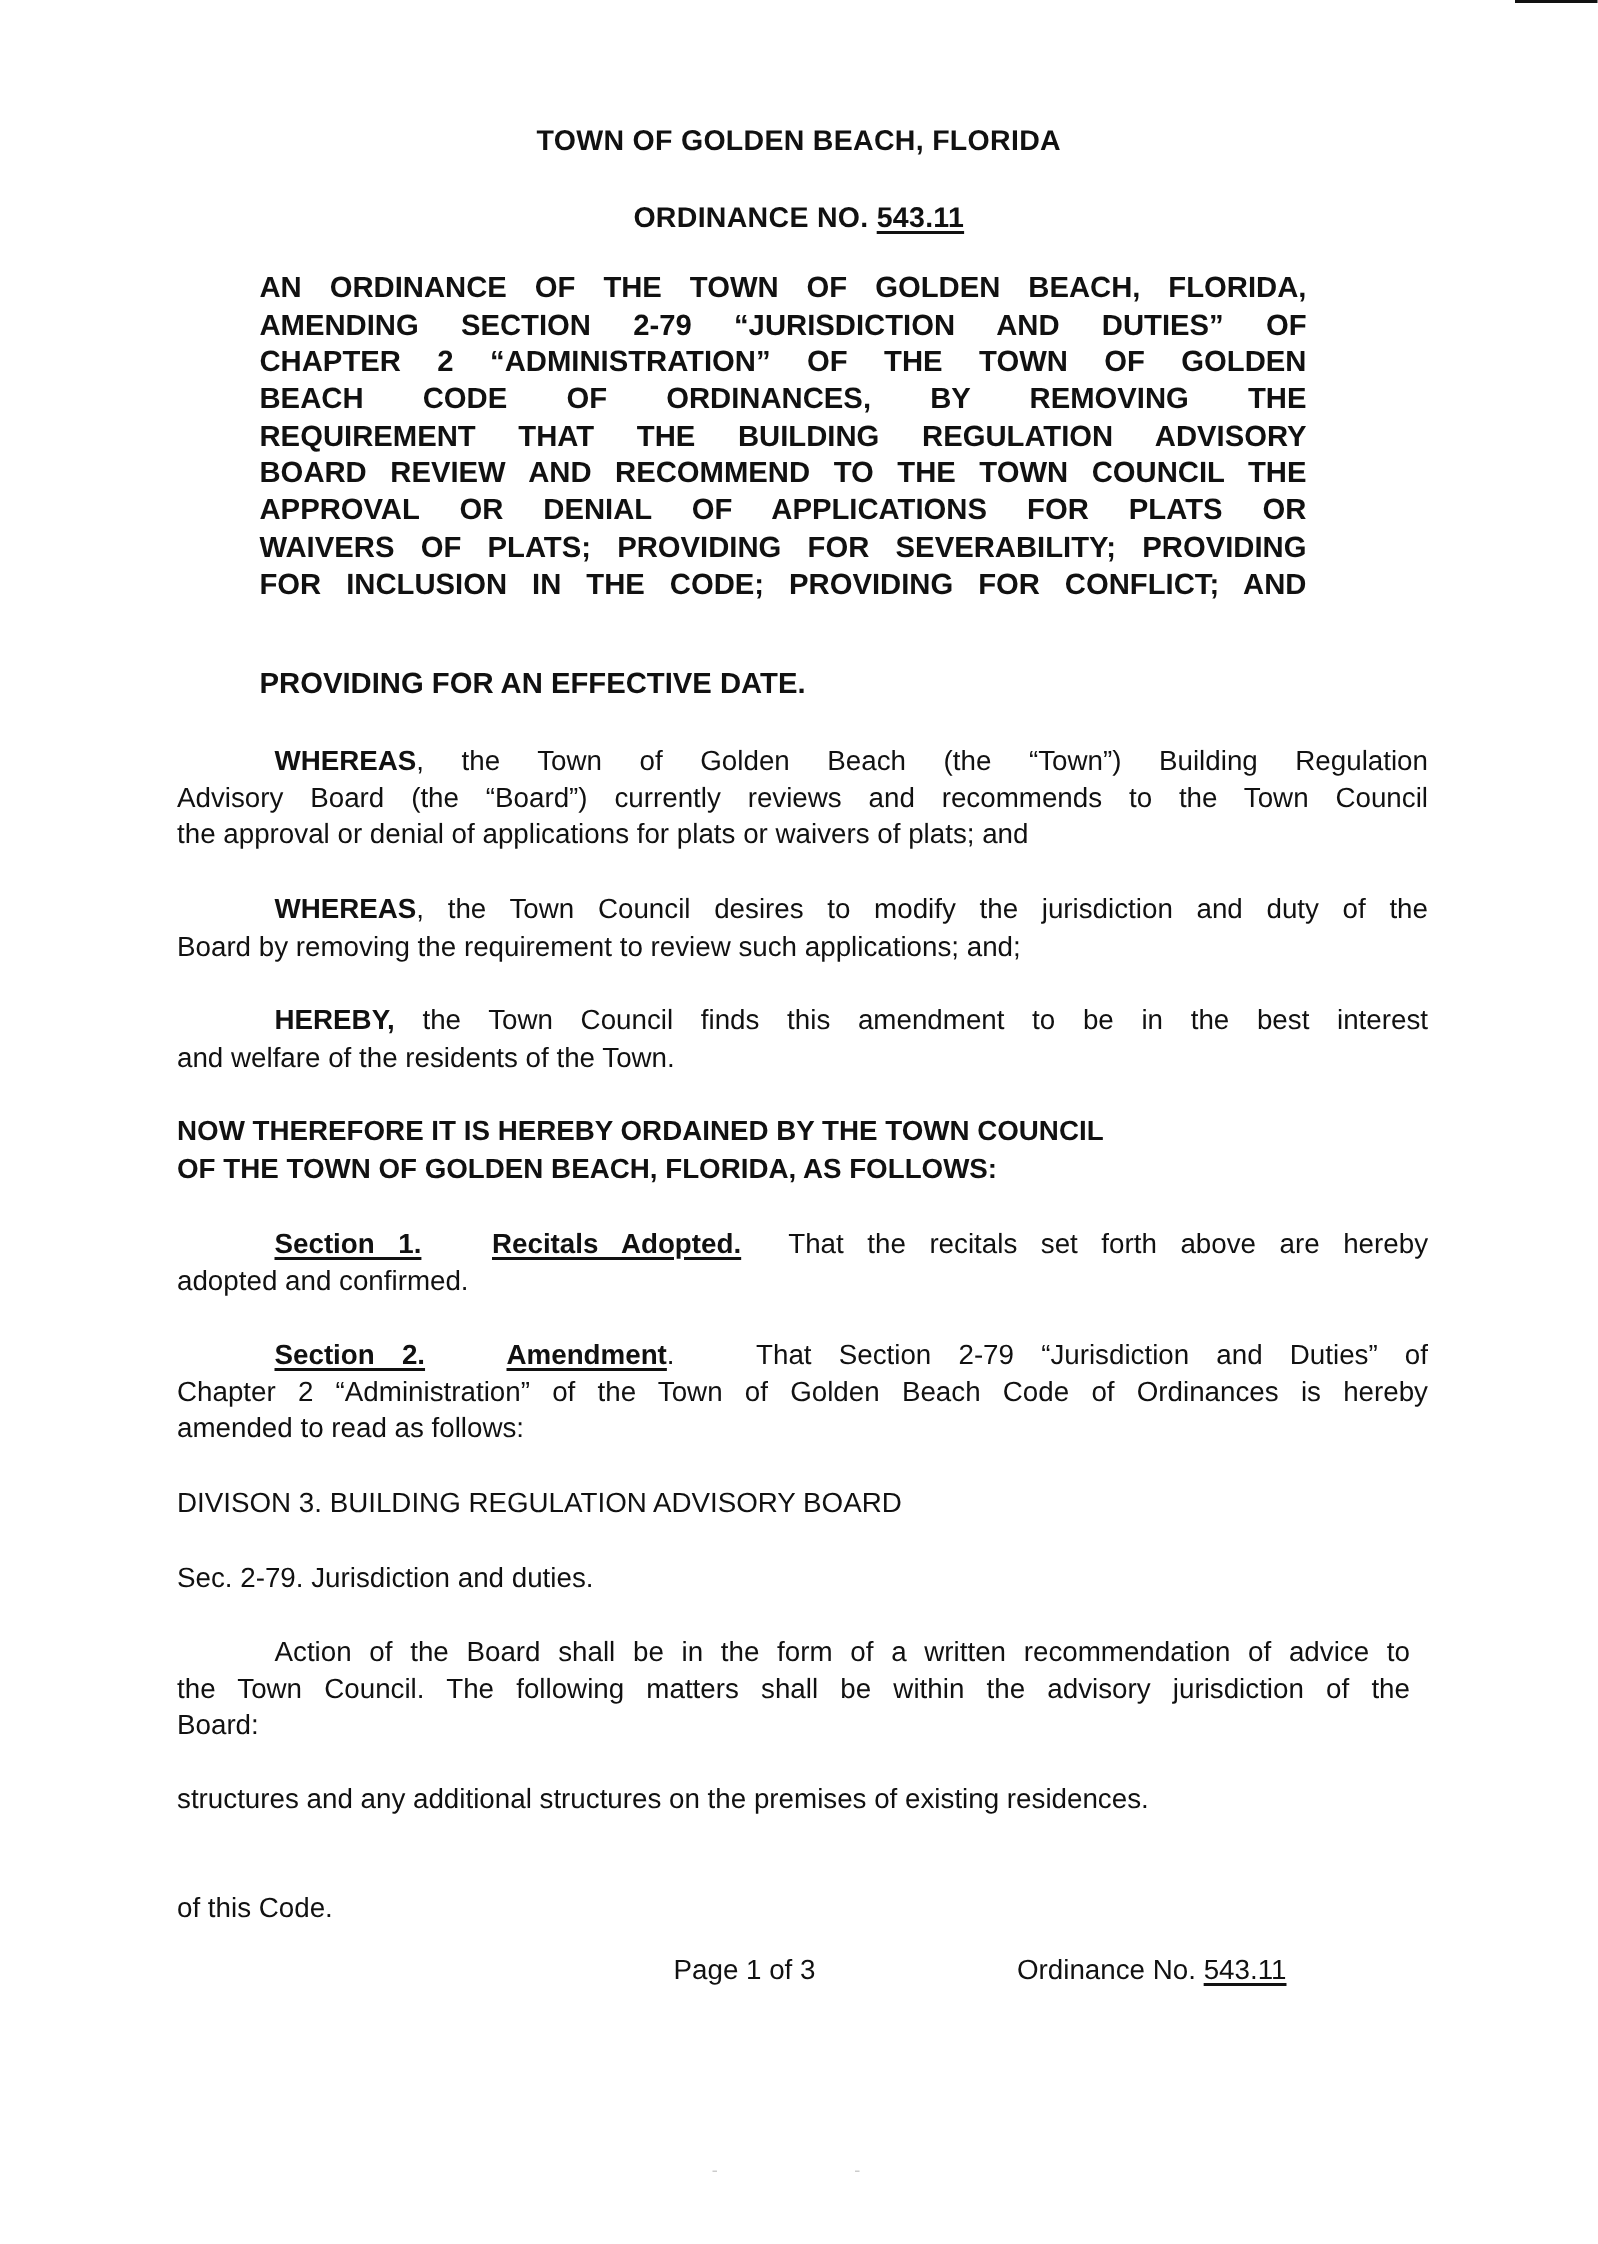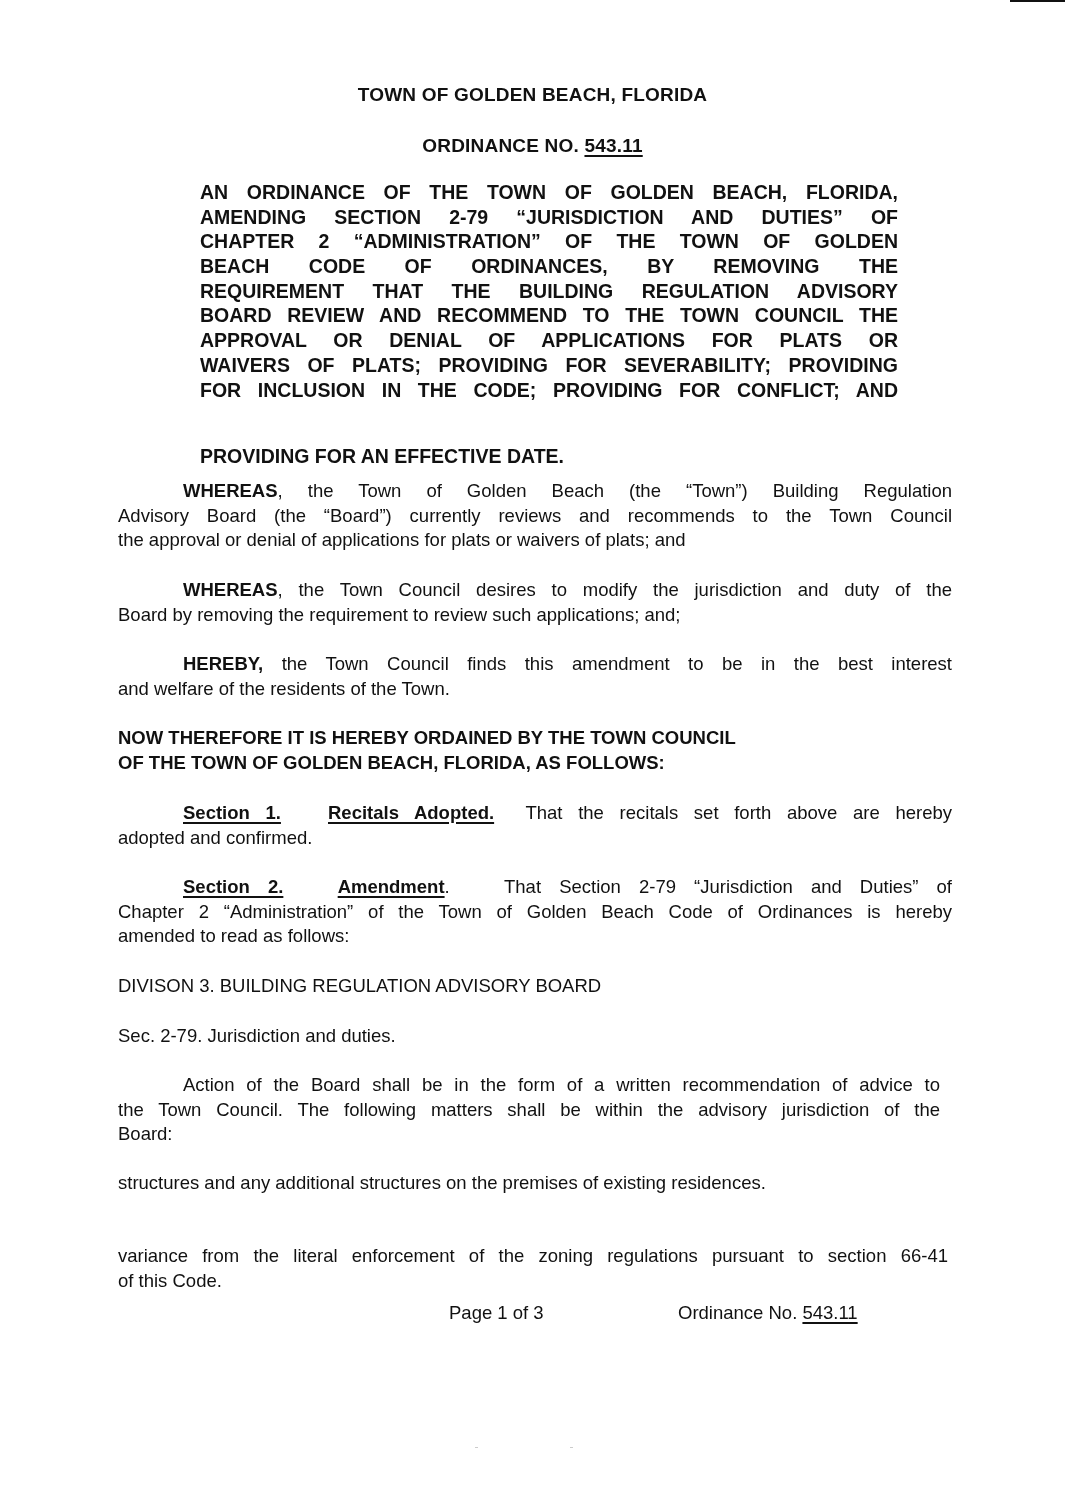--- a/index.html
+++ b/index.html
@@ -3,24 +3,24 @@
   <meta charset="utf-8">
   <style>
     html, body { margin: 0; padding: 0; background: #ffffff; }
     body { width: 1065px; height: 1496px; position: relative; overflow: hidden; color: #111; }
     .page { position: absolute; inset: 0; font-family: "Liberation Sans", sans-serif; }
     .scan-mark { position: absolute; top: 0; left: 1010px; width: 55px; height: 2px; background: #111; }
     .title { position: absolute; left: 0; width: 1065px; text-align: center; font-weight: bold; font-size: 19px; letter-spacing: 0.2px; }
     .t1 { top: 84px; }
     .t2 { top: 135px; }
     .u { text-decoration: underline; text-decoration-thickness: 2px; text-underline-offset: 3px; }
-    .abstract { position: absolute; left: 200px; top: 180px; width: 698px; font-weight: bold; font-size: 19.5px; line-height: 24.7px; text-align: justify; }
+    .abstract { position: absolute; left: 173px; top: 180px; width: 698px; font-weight: bold; font-size: 19.5px; line-height: 24.7px; text-align: justify; }
     .abstract .line { display: block; text-align: justify; text-align-last: justify; height: 24.7px; }
     .abstract .line.last { text-align-last: left; margin-top: 42px; }
-    .para { position: absolute; left: 118px; width: 834px; font-size: 18.5px; line-height: 24.5px; text-align: justify; }
+    .para { position: absolute; left: 118px; width: 834px; font-size: 18.5px; line-height: 24.5px; text-align: justify; margin-top: 16px; }
     .para .line { display: block; text-align: justify; text-align-last: justify; height: 24.5px; }
     .para .line.last { text-align-last: left; }
     .indent { padding-left: 65px; }
     b { font-weight: bold; }
     .p-w1 { top: 479px; }
     .p-w2 { top: 578px; }
     .p-w3 { top: 652px; }
     .p-now { top: 726px; font-weight: bold; font-size: 18.5px; }
     .p-s1 { top: 801px; }
     .p-s2 { top: 875px; }
@@ -103,21 +103,20 @@
     <span class="line indent">Action of the Board shall be in the form of a written recommendation of advice to</span>
     <span class="line">the Town Council. The following matters shall be within the advisory jurisdiction of the</span>
     <span class="line last">Board:</span>
   </div>
 
   <div class="para p-i1">
     <span class="line last">structures and any additional structures on the premises of existing residences.</span>
   </div>
 
   <div class="para p-i2">
-    <span class="line">variance from the literal enforcement of the zoning regulations pursuant to section 66-41</span>
     <span class="line last">of this Code.</span>
   </div>
 
   <div class="footer f-page">Page 1 of 3</div>
   <div class="footer f-ord">
     <span>Ordinance No.</span>
     <span class="u">543.11</span>
   </div>
 
   <div class="spk" style="left:475px"></div>

